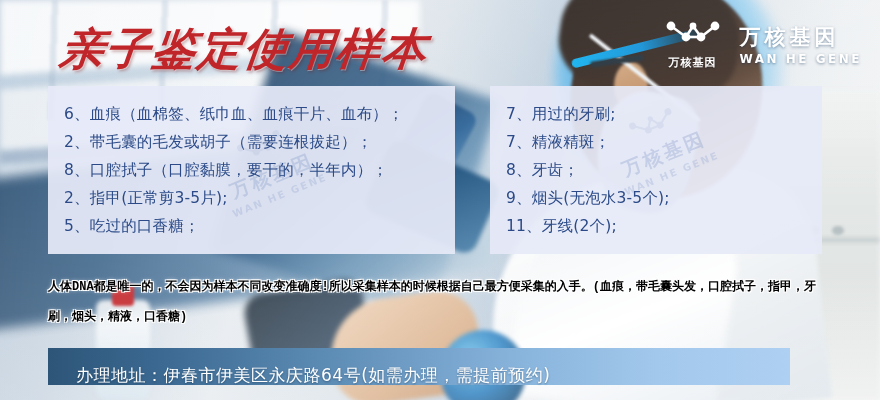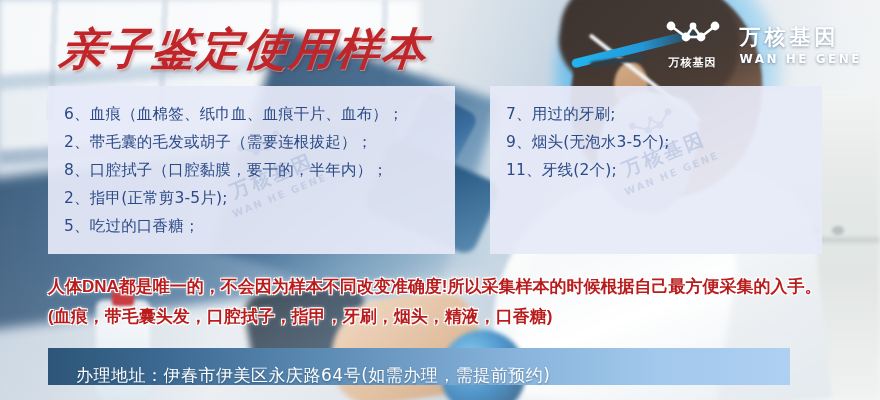--- a/index.html
+++ b/index.html
@@ -236,23 +236,23 @@
   }
   .wm-left{left:170px;top:46px;}
   .wm-right{left:120px;top:24px;}
   .wm-cn{color:#7d93c4;font-size:19px;font-weight:700;letter-spacing:3px;}
   .wm-en{color:#8fa3cd;font-size:10px;font-weight:700;letter-spacing:2px;}
   .wm-mark{opacity:.55;}
 
   
   .para{
     position:absolute;left:48px;top:272px;width:790px;
-    font-family:Liberation Sans, sans-serif;
-    font-size:17px;line-height:30px;font-weight:700;
-    color:#b91c1c;
+    font-family:Liberation Mono, monospace;
+    font-size:12px;line-height:30px;font-weight:700;
+    color:#000000;
     text-shadow:
       -1px -1px 0 #ffffff, 1px -1px 0 #ffffff,
       -1px  1px 0 #ffffff, 1px  1px 0 #ffffff,
        0 0 4px rgba(255,255,255,.9);
   }
 
   
   .addr{
     position:absolute;left:48px;top:348px;width:742px;height:37px;
     background:linear-gradient(90deg,#2d5578 0%,#3c6a93 16%,#5d8cb5 38%,#86b2da 62%,#a2c8ec 82%,#aed0f2 100%);
@@ -381,20 +381,22 @@
               <circle cx="39" cy="19" r="4"></circle>
             <circle cx="53" cy="8" r="4"></circle>
           </g>
         </svg>
       </span>
       <span class="wm-cn">万核基因</span>
       <span class="wm-en">WAN HE GENE</span>
     </div>
     <ul class="panel-list">
       <li>7、用过的牙刷;</li>
+      <li>7、精液精斑；</li>
+      <li>8、牙齿；</li>
       <li>9、烟头(无泡水3-5个);</li>
       <li>11、牙线(2个);</li>
     </ul>
   </div>
 
   <div class="para">人体DNA都是唯一的，不会因为样本不同改变准确度!所以采集样本的时候根据自己最方便采集的入手。(血痕，带毛囊头发，口腔拭子，指甲，牙刷，烟头，精液，口香糖)</div>
 
   <div class="addr">
     <span class="addr-text">办理地址：伊春市伊美区永庆路64号(如需办理，需提前预约)</span>
   </div>

